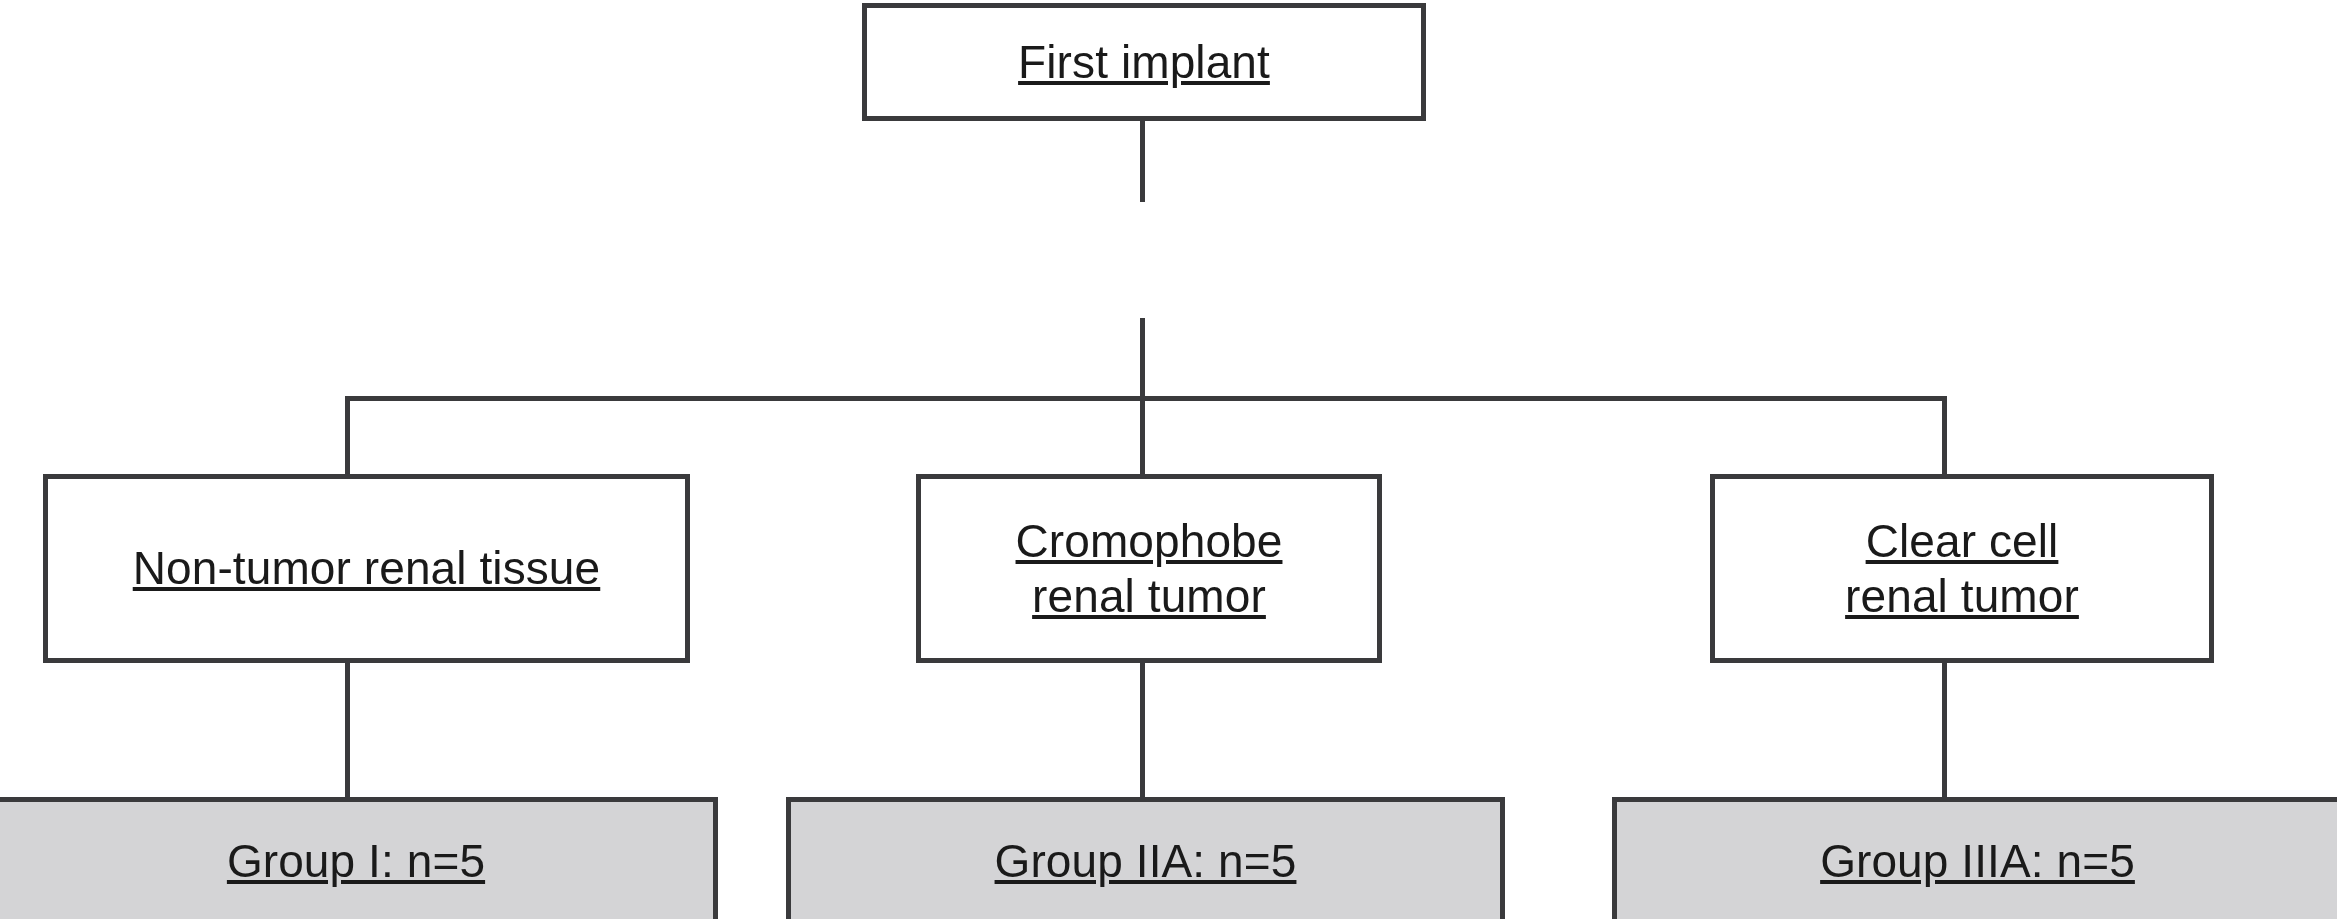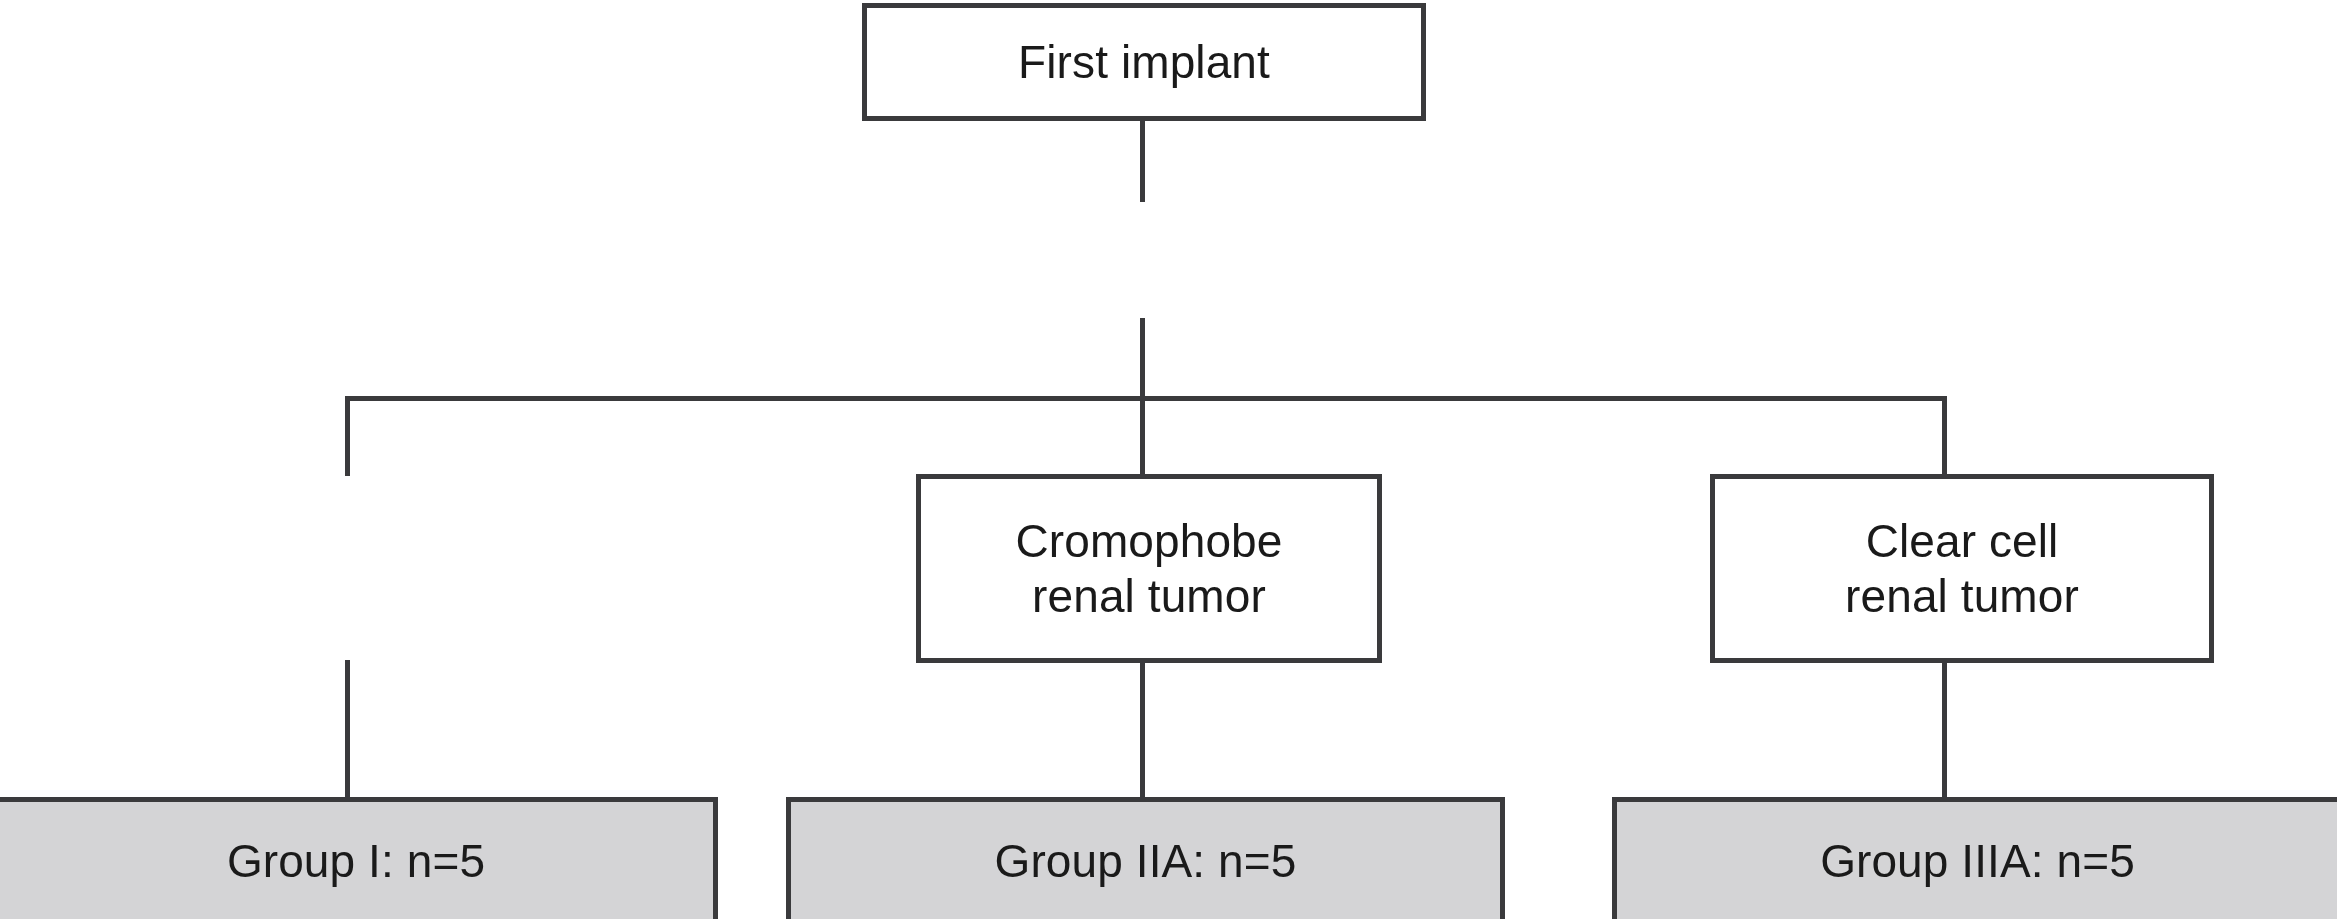--- a/index.html
+++ b/index.html
@@ -25,20 +25,21 @@
     display: flex;
     align-items: center;
     justify-content: center;
     text-align: center;
     color: #1a1a1a;
     font-size: 46px;
     line-height: 1.18;
     font-weight: 400;
     letter-spacing: 0.1px;
     white-space: pre-line;
+    text-decoration: underline;
   }
   .node.white { background: #ffffff; }
   .node.gray  { background: #d4d4d6; }
 
   .edge {
     position: absolute;
     background: #3a3a3c;
   }
 
   
@@ -84,20 +85,21 @@
   <div class="edge" id="e-bar-left"></div>
   <div class="edge" id="e-bar-center"></div>
   <div class="edge" id="e-bar-right"></div>
   <div class="edge" id="e-col1"></div>
   <div class="edge" id="e-col2"></div>
   <div class="edge" id="e-col3"></div>
 
   <div class="node white" id="n-first-implant">First implant</div>
 
 
+  <div class="node white" id="n-nontumor">Non-tumor renal tissue</div>
 
   <div class="node white" id="n-cromo">Cromophobe
 renal tumor</div>
 
   <div class="node white" id="n-clear">Clear cell
 renal tumor</div>
 
   <div class="node gray" id="n-group1">Group I: n=5</div>
 
   <div class="node gray" id="n-group2a">Group IIA: n=5</div>

